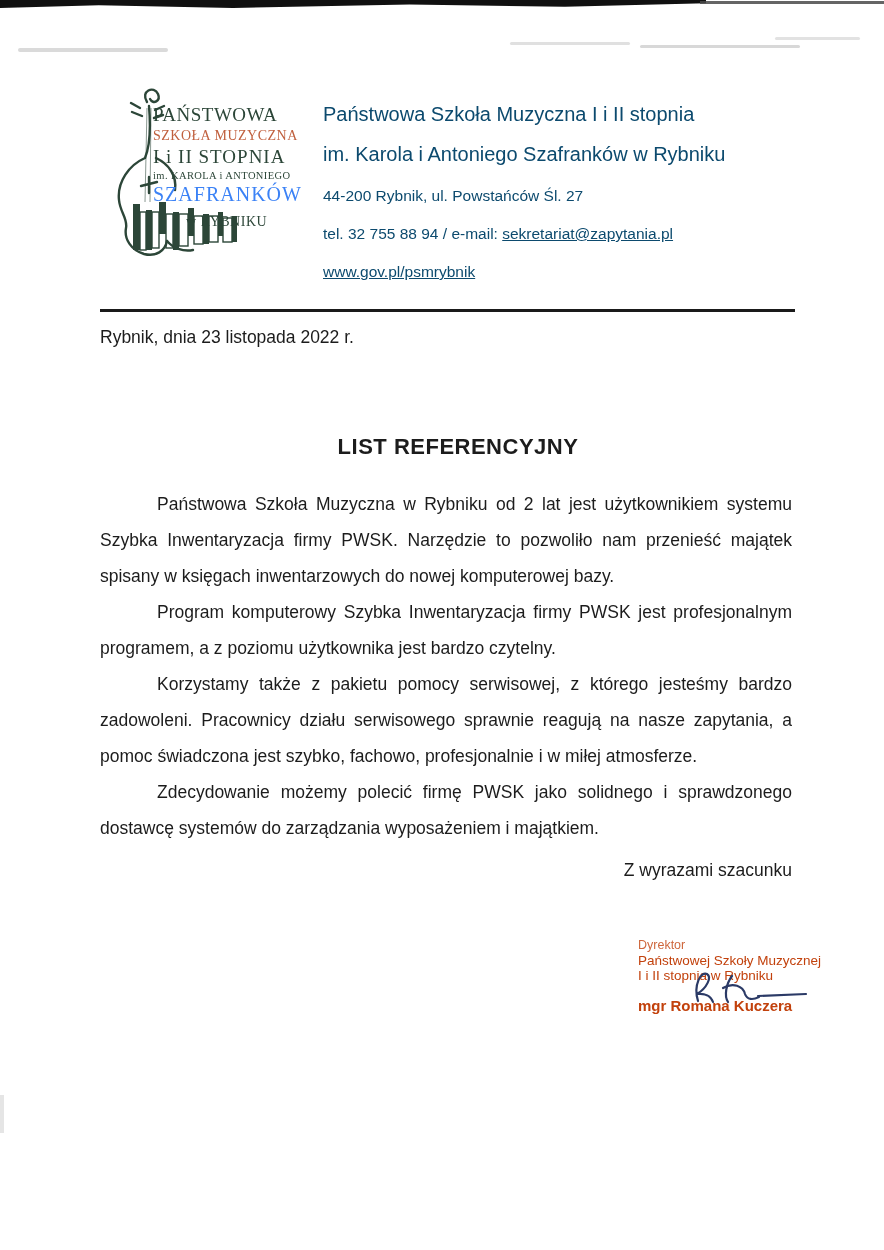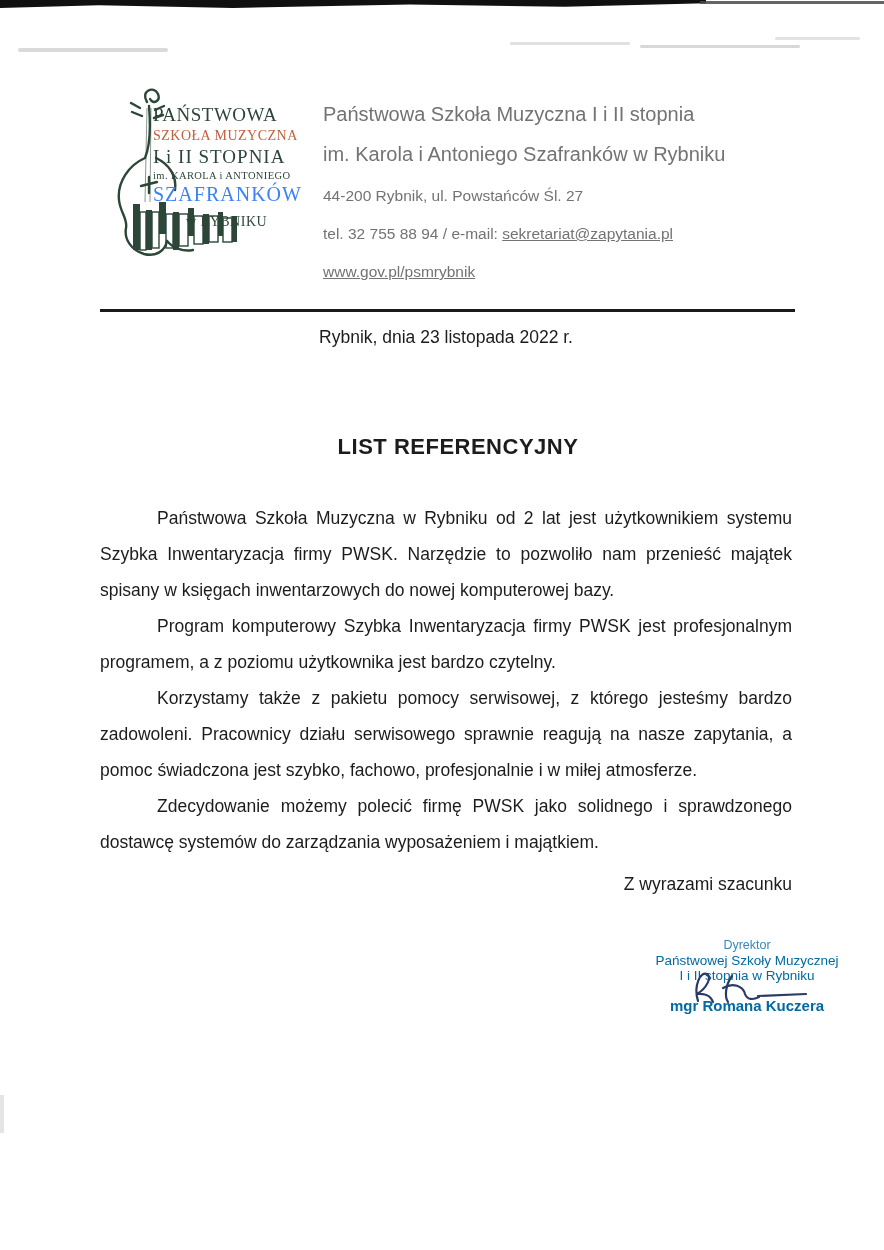--- a/index.html
+++ b/index.html
@@ -25,43 +25,43 @@
   .logo-text{position:absolute;left:50px;top:22px;width:160px;
     font-family:"Liberation Serif",serif;color:#2c4638;line-height:1.12;}
   .logo-l1{font-size:19px;letter-spacing:.5px;}
   .logo-l2{font-size:14px;color:#c0603e;letter-spacing:.5px;margin-top:3px;}
   .logo-l3{font-size:19px;letter-spacing:1px;margin-top:2px;}
   .logo-l4{font-size:10.5px;letter-spacing:.4px;margin-top:3px;}
   .logo-l5{font-size:20px;color:#3b82f6;letter-spacing:1px;margin-top:1px;}
   .logo-l6{font-size:14px;padding-left:33px;margin-top:9px;letter-spacing:.5px;}
 
   
-  .lh{position:absolute;left:323px;top:103px;width:470px;color:#737373;}
+  .lh{position:absolute;left:323px;top:103px;width:470px;color:#0c4a6e;}
   .lh-l1{font-size:20px;}
   .lh-l2{font-size:20px;margin-top:17px;}
   .lh-l3{font-size:15.5px;margin-top:21px;}
   .lh-l4{font-size:15.5px;margin-top:20px;}
   .lh-l5{font-size:15.5px;margin-top:20px;}
   .lh .u{text-decoration:underline;}
 
   
   .rule{position:absolute;left:100px;top:309px;width:695px;height:3px;background:#1a1a1a;}
 
   
-  .dateline{position:absolute;left:100px;top:327px;width:692px;text-align:center;font-size:17.5px;}
+  .dateline{position:absolute;left:100px;top:327px;width:692px;text-align:left;font-size:17.5px;}
   .doc-title{position:absolute;left:100px;top:434px;width:716px;text-align:center;
     font-size:22px;letter-spacing:.5px;font-weight:bold;}
-  .body-block{position:absolute;left:100px;top:500px;width:692px;
+  .body-block{position:absolute;left:100px;top:486px;width:692px;
     font-size:17.5px;line-height:36px;text-align:justify;}
   .body-block p{margin:0;text-indent:57px;}
   .closing{margin-top:6px;text-align:right;text-indent:0;}
 
   
-  .stamp{position:absolute;left:638px;top:938px;width:218px;text-align:center;
-    color:#0369a1;line-height:15px;}
+  .stamp{position:absolute;left:638px;top:938px;width:218px;
+    color:#c2410c;line-height:15px;}
   .stamp-l1{font-size:12.5px;opacity:.8;}
   .stamp-l2{font-size:13.5px;}
   .stamp-l3{font-size:13.5px;}
   .stamp-signer{font-size:15px;font-weight:bold;margin-top:15px;}
   .sig{position:absolute;left:42px;top:27px;}
 </style>
 </head>
 <body>
 
 <div class="page">

